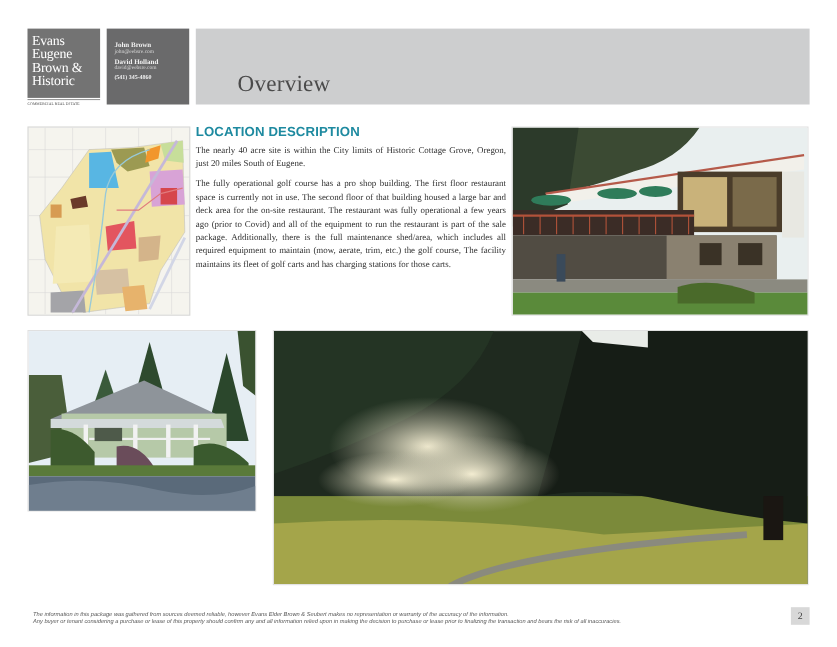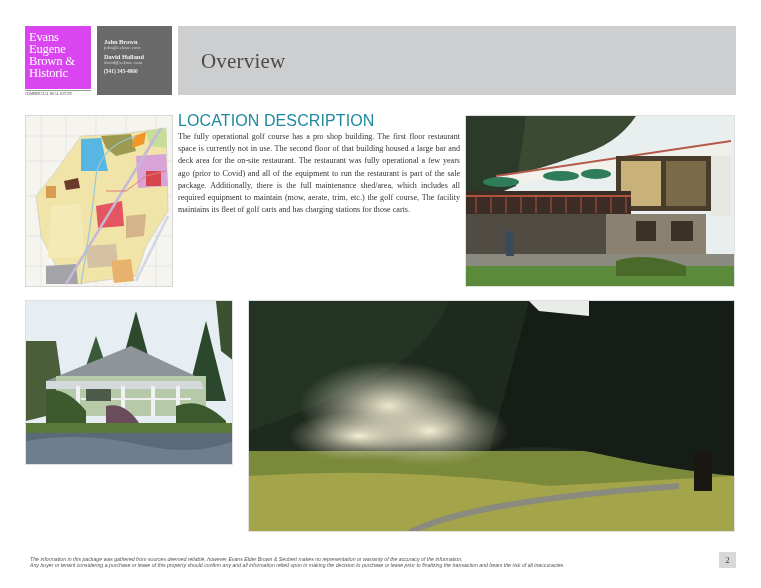--- a/index.html
+++ b/index.html
@@ -1,35 +1,35 @@
 <!DOCTYPE html>
 <html><head>
 <meta charset="utf-8">
 <style>
   html, body { margin:0; padding:0; background:#ffffff; }
   body { width:761px; height:588px; position:relative; overflow:hidden; font-family:"Liberation Serif", serif; color:#3a3a3a; }
   .abs { position:absolute; box-sizing:border-box; }
 
   
-  .logo { left:25px; top:26px; width:66px; height:63px; background:#d946ef; color:#fff; padding:5px 0 0 4px; font-family:"Liberation Serif", serif; font-size:12.6px; line-height:12px; letter-spacing:-0.2px; }
+  .logo { left:25px; top:26px; width:66px; height:63px; background:#737373; color:#fff; padding:5px 0 0 4px; font-family:"Liberation Serif", serif; font-size:12.6px; line-height:12px; letter-spacing:-0.2px; }
   .logo span { display:block; }
   .logo-tag { left:25px; top:90px; width:66px; font-family:"Liberation Serif", serif; font-size:3.4px; letter-spacing:0.1px; color:#444; border-top:1px solid #999; padding-top:1px; white-space:nowrap; }
   .contact { left:97px; top:26px; width:75px; height:69px; background:#6a6a6b; color:#e9e9e9; padding:12px 0 0 7px; font-family:"Liberation Serif", serif; }
   .contact .name { font-size:6.4px; line-height:7px; font-weight:bold; color:#f0f0f0; }
   .contact .email { font-size:5px; line-height:6px; color:#d6d6d6; margin-bottom:2px; }
   .contact .phone { font-size:5.4px; line-height:7px; font-weight:bold; color:#f0f0f0; margin-top:2px; }
   .title-bar { left:178px; top:26px; width:558px; height:69px; background:#cdcecf; }
-  .title-bar h1 { margin:0; position:absolute; left:23px; top:23px; font-family:"Liberation Serif", serif; font-weight:normal; font-size:21px; color:#4b4b4b; letter-spacing:0.2px; }
+  .title-bar h1 { margin:15px; position:absolute; left:23px; top:23px; font-family:"Liberation Serif", serif; font-weight:normal; font-size:21px; color:#4b4b4b; letter-spacing:0.2px; }
 
   
   .map { left:25px; top:115px; width:148px; height:172px; border:1px solid #d8d8d8; background:#f6f5ef; overflow:hidden; }
 
   
   .textcol { left:178px; top:114px; width:282px; }
-  .textcol h2 { margin:0; font-family:"Liberation Sans", sans-serif; font-weight:normal; font-size:16px; color:#1e8aa0; letter-spacing:0.1px; line-height:13px; }
+  .textcol h2 { margin:0; font-family:"Liberation Sans", sans-serif; font-weight:bold; font-size:12px; color:#1e8aa0; letter-spacing:0.1px; line-height:13px; }
   .textcol p { margin:4px 0 6px 0; font-family:"Liberation Serif", serif; font-size:8.1px; line-height:12.2px; color:#333; text-align:justify; }
 
   
   .photo { overflow:hidden; border:1px solid #e0e0e0; }
   .p-rest { left:465px; top:115px; width:270px; height:172px; }
   .p-house { left:25px; top:300px; width:208px; height:165px; }
   .p-spr { left:248px; top:300px; width:487px; height:232px; }
 
   
   .disclaimer { left:30px; top:556px; width:680px; font-family:"Liberation Sans", sans-serif; font-style:italic; font-size:5.2px; line-height:6.2px; color:#555; }
@@ -82,20 +82,21 @@
     <path d="M100 100 L120 98 L118 120 L100 122 Z" fill="#d4b48a"></path>
     <path d="M40 168 L135 12" stroke="#c5b8d8" stroke-width="2.5" fill="none"></path>
     <path d="M55 168 Q65 110 70 60 Q75 30 110 20" stroke="#98c9d8" stroke-width="1.2" fill="none"></path>
     <path d="M110 165 L142 100" stroke="#d2d6e6" stroke-width="2.5" fill="none"></path>
     <path d="M80 75 L100 75 L120 60 L140 55" stroke="#e07a7e" stroke-width="1" fill="none"></path>
   </svg>
 </div>
 
 <div class="abs textcol">
   <h2>LOCATION DESCRIPTION</h2>
+  <p>The nearly 40 acre site is within the City limits of Historic Cottage Grove, Oregon, just 20 miles South of Eugene.</p>
   <p>The fully operational golf course has a pro shop building. The first floor restaurant space is currently not in use. The second floor of that building housed a large bar and deck area for the on-site restaurant. The restaurant was fully operational a few years ago (prior to Covid) and all of the equipment to run the restaurant is part of the sale package. Additionally, there is the full maintenance shed/area, which includes all required equipment to maintain (mow, aerate, trim, etc.) the golf course, The facility maintains its fleet of golf carts and has charging stations for those carts.</p>
 </div>
 
 <div class="abs photo p-rest">
   <svg width="270" height="172" viewBox="0 0 270 172">
     <rect width="270" height="172" fill="#e9efef"></rect>
     <path d="M0 0 H170 Q150 30 110 40 Q70 55 40 60 L0 80 Z" fill="#3b4a33"></path>
     <path d="M0 0 H60 L50 70 L0 90 Z" fill="#2c3a2a"></path>
     <path d="M30 60 L265 25 L265 38 L35 70 Z" fill="#f2f0ea"></path>
     <path d="M30 60 L265 25" stroke="#b55a4a" stroke-width="2"></path>

